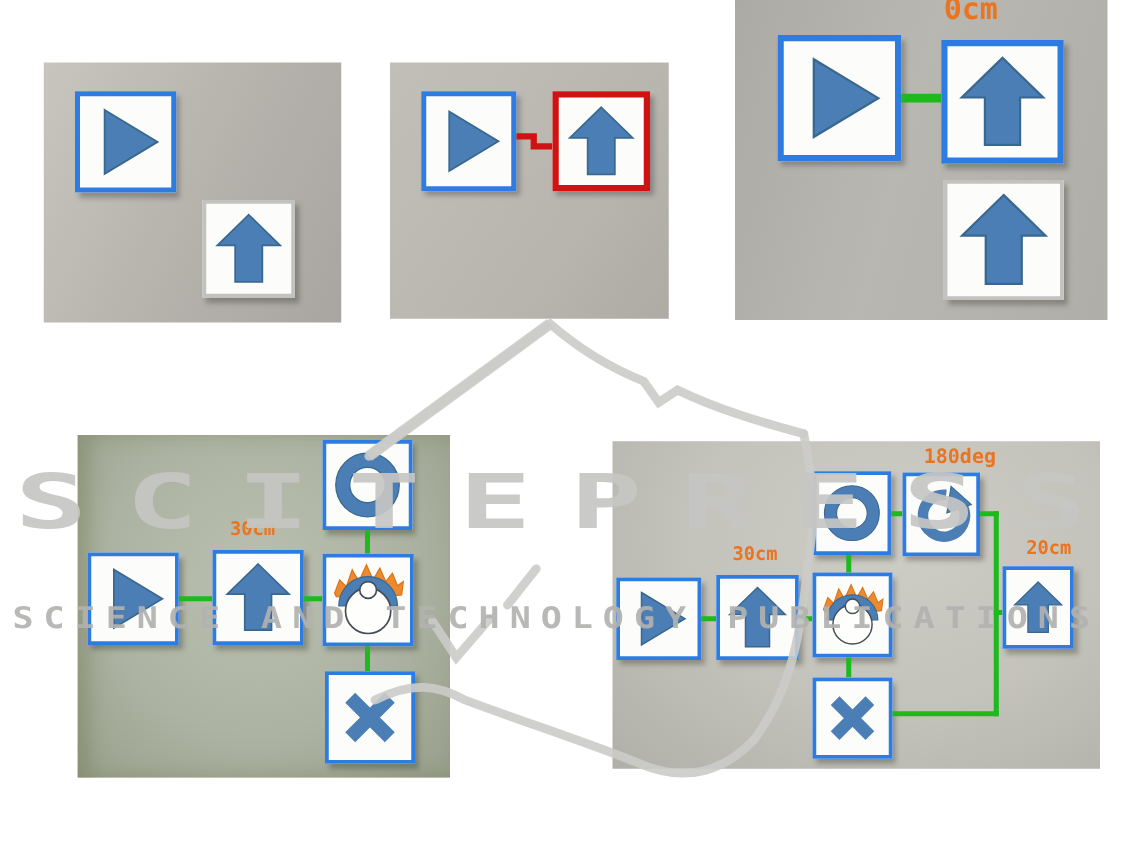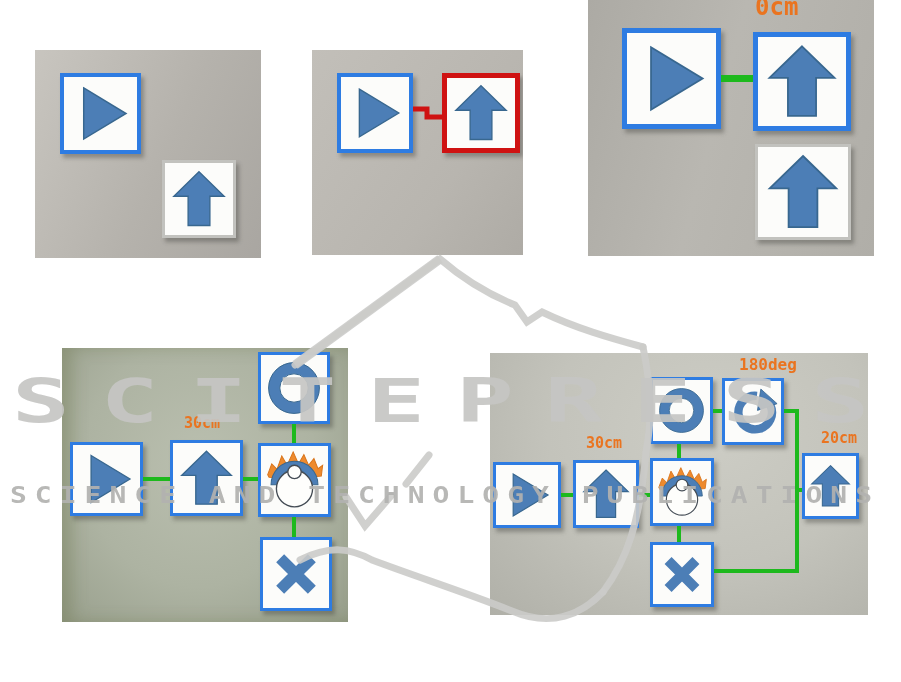--- a/index.html
+++ b/index.html
@@ -1,18 +1,18 @@
 <!DOCTYPE html>
 <html><head>
 <meta charset="utf-8">
 <style>
   html,body{margin:0;padding:0;background:#ffffff;}
   #figure{position:relative;width:901px;height:682px;background:#ffffff;overflow:hidden;
           font-family:"DejaVu Sans",sans-serif;}
-  .photo{position:absolute;overflow:hidden;}
+  .photo{position:absolute;overflow:hidden;padding-left:12px;}
   .card{position:absolute;background:#fcfcfa;box-sizing:border-box;
         box-shadow:3px 4px 4px rgba(60,60,55,.38);}
   .card svg{width:100%;height:100%;display:block;}
   .b-blue{border:4px solid #2e7ce2;}
   .b-blue-thick{border:5px solid #2e7ce2;}
   .b-blue-thin{border:3px solid #2e7ce2;}
   .b-red{border:5px solid #cf1212;}
   .b-plain{border:3px solid #c2c2be;}
   .conn{position:absolute;background:#1db91d;}
   .connsvg{position:absolute;}

